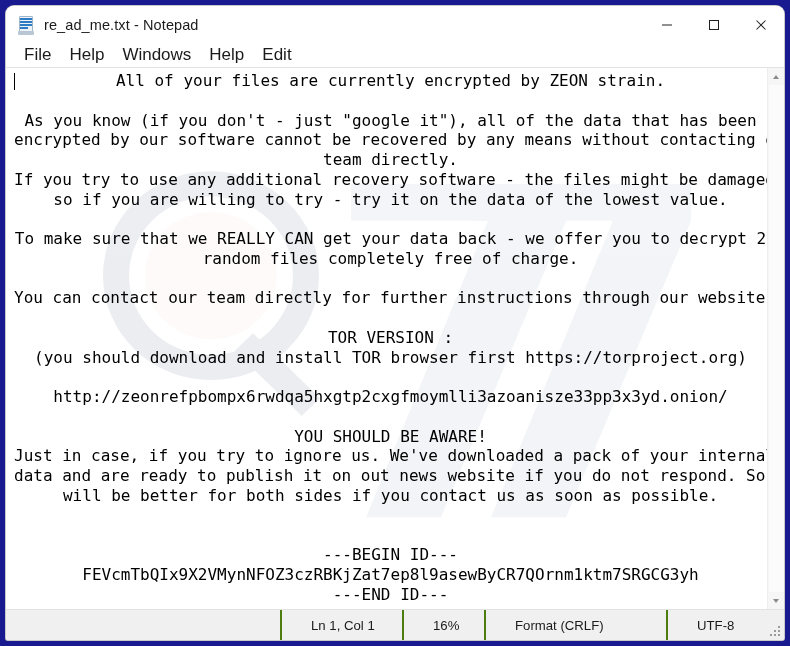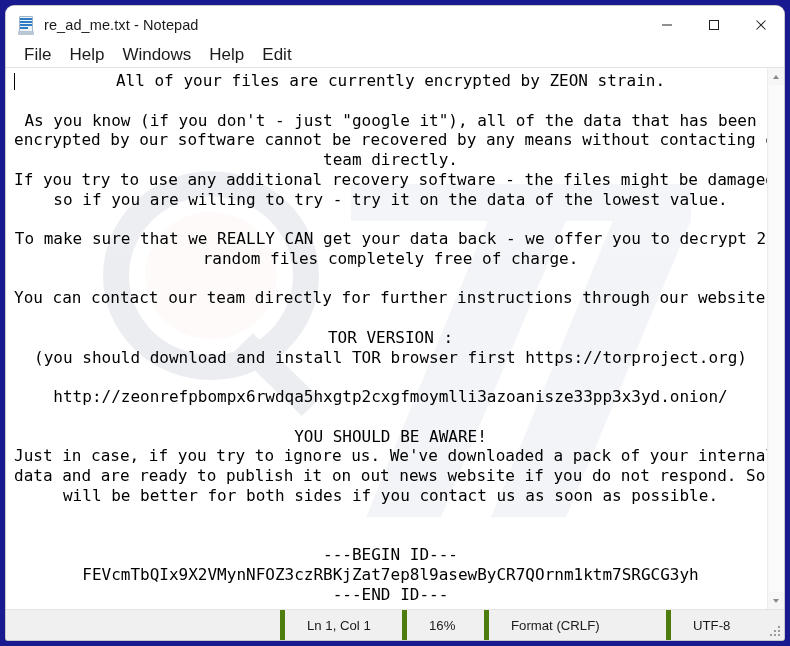--- a/index.html
+++ b/index.html
@@ -228,22 +228,22 @@
     position: relative;
     user-select: none;
   }
   #status-spacer { flex: 1 1 auto; height: 100%; }
   .status-cell {
     height: 100%;
     display: flex;
     align-items: center;
     font-size: 13.2px;
     color: #1b1b1b;
-    border-left: 5px solid #4d7c0f;
-    padding: 0 22px;
+    border-left: 2px solid #4d7c0f;
+    padding: 0 29px;
     white-space: nowrap;
     box-sizing: border-box;
   }
   .status-cell.ln   { width: 122px; }
   .status-cell.zoom { width: 82px; }
   .status-cell.eol  { width: 138px; }
   .status-cell.enc  { width: 118px; margin-left: 44px; }
   #grip {
     position: absolute;
     right: 3px;

